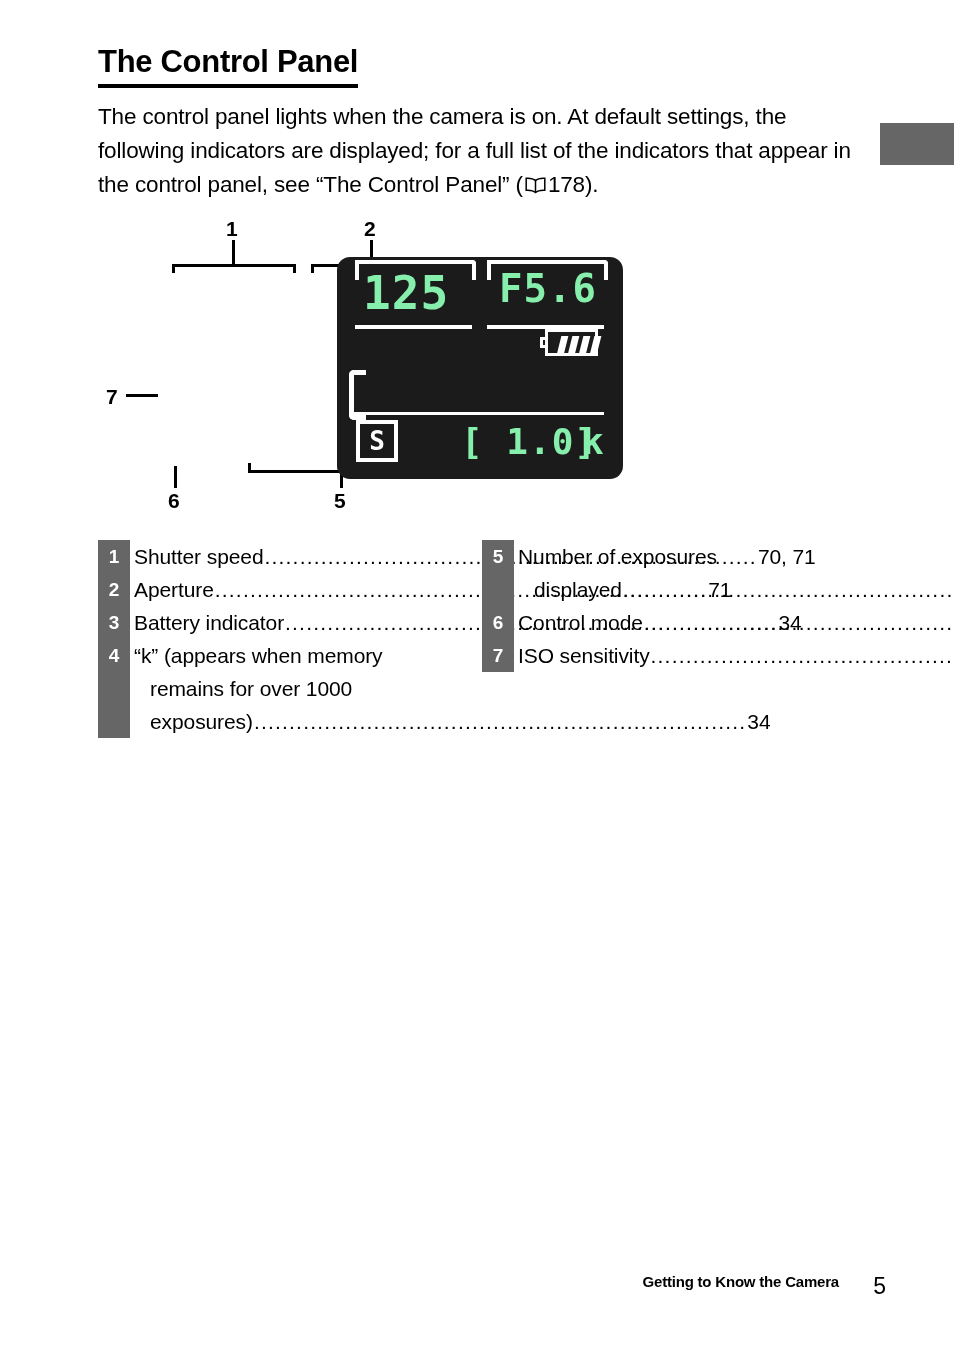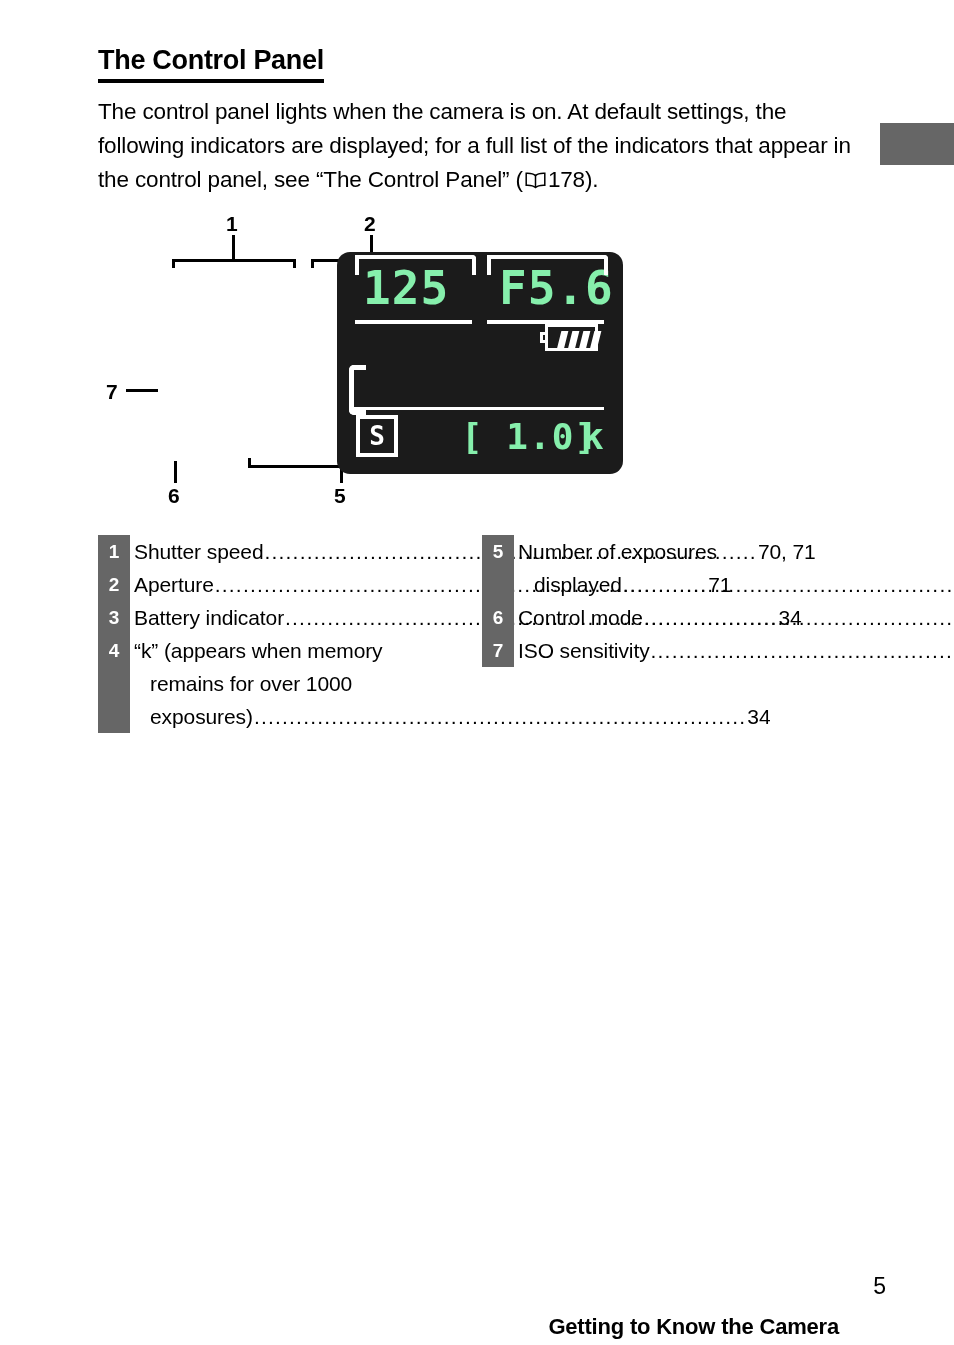--- a/index.html
+++ b/index.html
@@ -29,21 +29,21 @@
   
   #content {
     position: absolute;
     left: 98px;
     top: 46px;
     width: 768px;
   }
 
   
   #page-title {
-    font-size: 27px;
+    font-size: 31px;
     font-weight: bold;
     letter-spacing: -0.3px;
     line-height: 1.05;
     margin: 0;
     padding: 0 0 5px 0;
     display: inline-block;
     border-bottom: 4px solid #000;
   }
   #title-wrap { line-height: 0; }
 
@@ -224,24 +224,23 @@
     position: absolute;
     left: 0;
     top: 1273px;
     width: 954px;
     height: 40px;
   }
   #footer-title {
     position: absolute;
     right: 115px;
     top: 0;
-    font-size: 22px;
+    font-size: 15px;
     font-weight: bold;
     letter-spacing: -0.2px;
-    margin-top: 41px;
   }
   #footer-page {
     position: absolute;
     right: 68px;
     top: 0;
     font-size: 23px;
   }
 </style>
 </head>
 <body>
@@ -293,21 +292,21 @@
     <div class="leader" style="left:150px; top:248px; width:3px;   height:-0px;"></div>
     <div class="leader" style="left:150px; top:245px; width:3px;   height:10px;"></div>
     <div class="leader" style="left:150px; top:252px; width:185px; height:3px;"></div>
     <div class="leader" style="left:332px; top:245px; width:3px;   height:10px;"></div>
 
     <div id="lcd">
 
       <div class="lcd-text" style="left:26px; top:9px; font-size:46px;">125</div>
       <div class="lcd-rule" style="left:18px; top:68px; width:117px;"></div>
 
-      <div class="lcd-text" style="left:162px; top:9px; font-size:46px;">F5.6</div>
+      <div class="lcd-text" style="left:162px; top:9px; font-size:39px;">F5.6</div>
       <div class="lcd-rule" style="left:150px; top:68px; width:117px;"></div>
 
       <div class="cbr" style="left:18px;  top:3px; width:10px; height:16px; border-left-width:4px; border-top-width:4px; border-radius:4px 0 0 0;"></div>
       <div class="cbr" style="left:18px;  top:3px; width:117px; height:4px; background:#fff;"></div>
       <div class="cbr" style="left:125px; top:3px; width:10px; height:16px; border-right-width:4px; border-top-width:4px; border-radius:0 4px 0 0;"></div>
 
       <div class="cbr" style="left:150px; top:3px; width:10px; height:16px; border-left-width:4px; border-top-width:4px; border-radius:4px 0 0 0;"></div>
       <div class="cbr" style="left:150px; top:3px; width:117px; height:4px; background:#fff;"></div>
       <div class="cbr" style="left:257px; top:3px; width:10px; height:16px; border-right-width:4px; border-top-width:4px; border-radius:0 4px 0 0;"></div>
 

